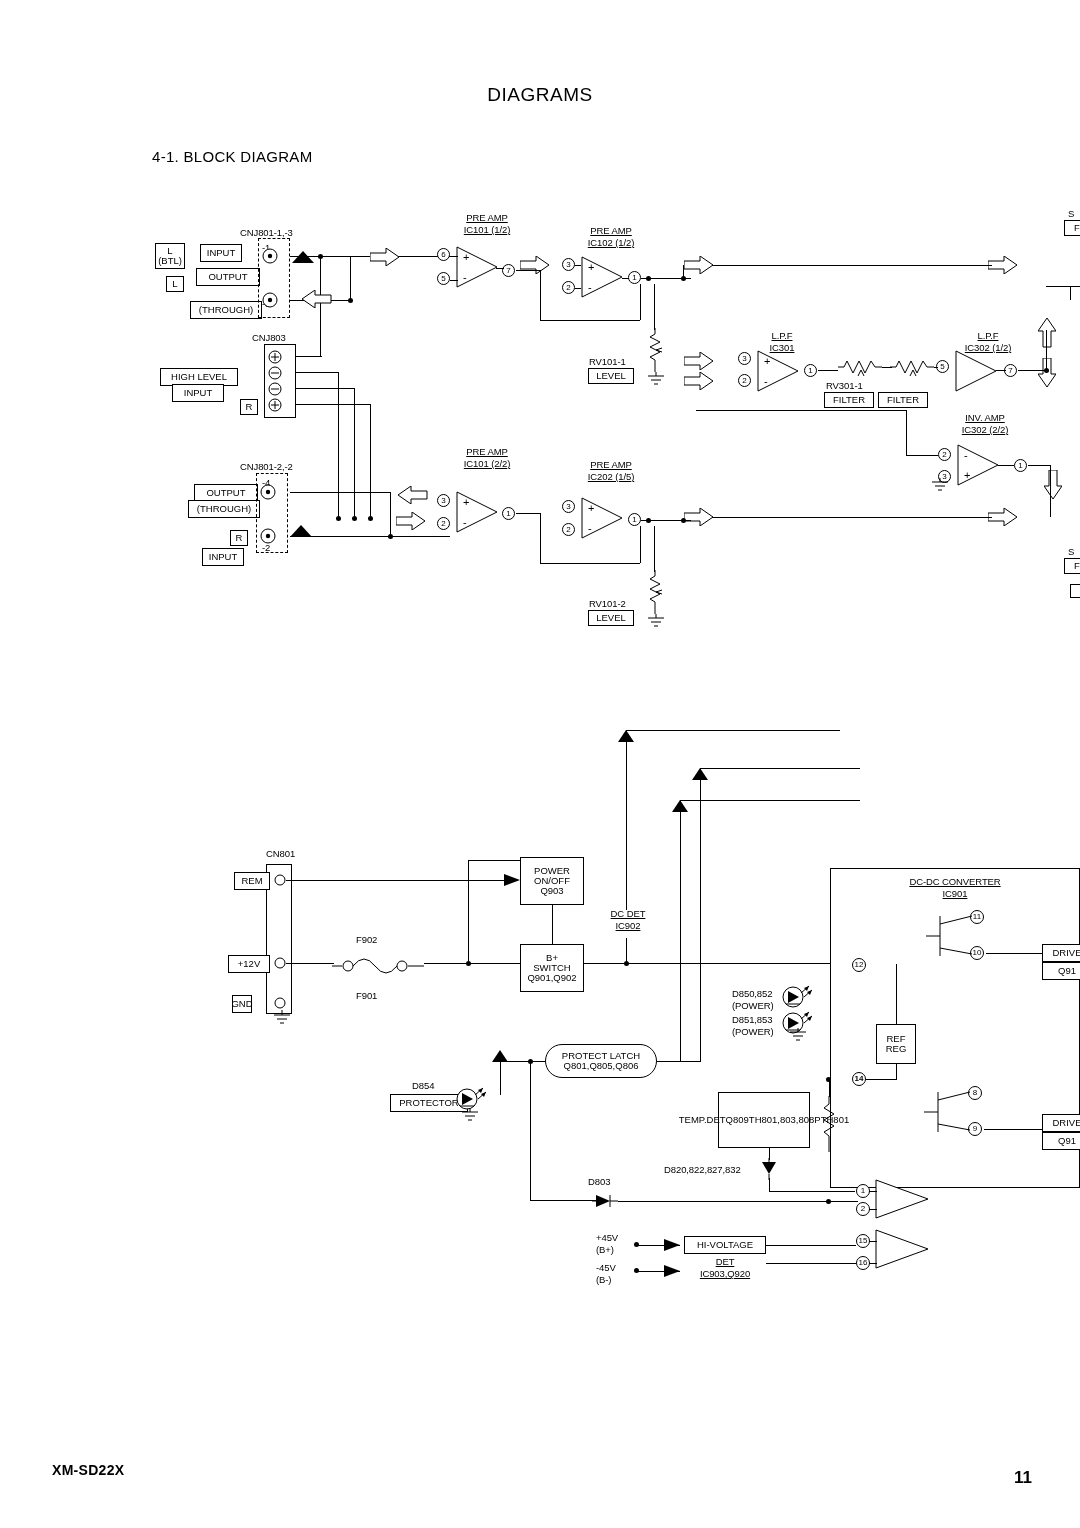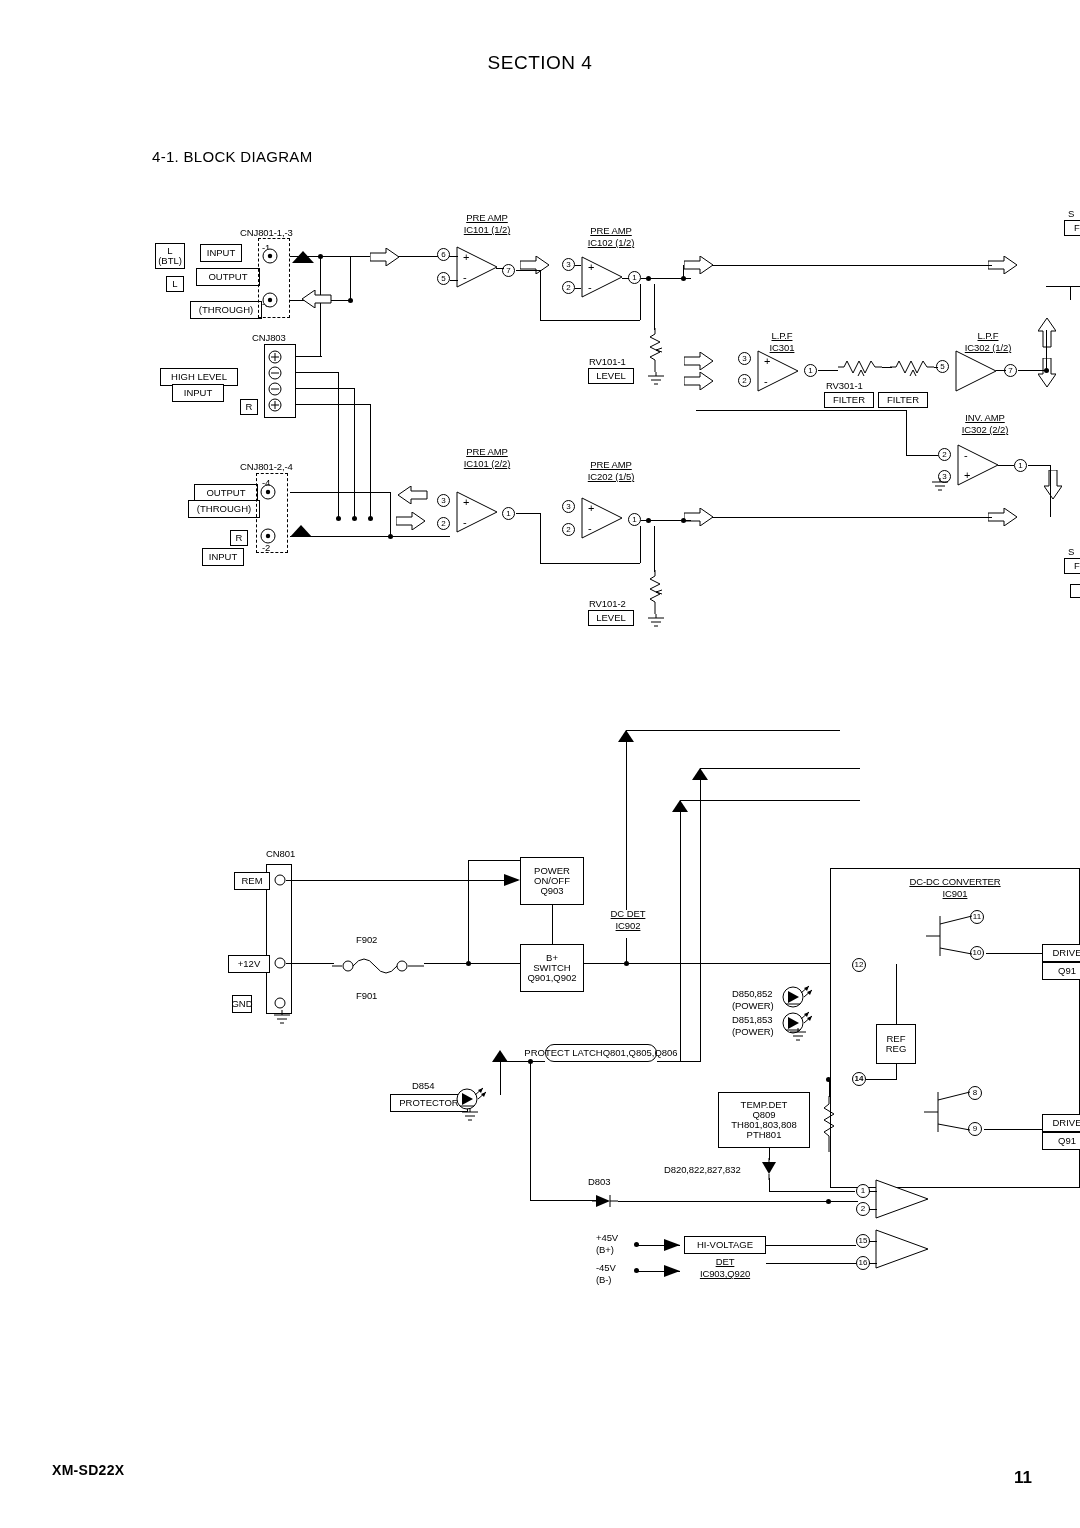--- a/index.html
+++ b/index.html
@@ -140,21 +140,21 @@
   .conn{position:absolute;}
   .conn svg{display:block;}
   .trans{position:absolute;}
   .trans svg{display:block;}
 </style>
 </head>
 <body>
 
 <div class="page">
 
-  <div class="section-title">SECTION  4</div>
+  <div class="section-title2">DIAGRAMS</div>
   <div class="sub-title">4-1. BLOCK DIAGRAM</div>
 
   <div class="lbl c" style="left:452px; top:212px; width:70px;">PRE AMP</div>
   <div class="lbl c" style="left:446px; top:224px; width:82px;">IC101 (1/2)</div>
 
   <div class="lbl c" style="left:576px; top:225px; width:70px;">PRE AMP</div>
   <div class="lbl c" style="left:570px; top:237px; width:82px;">IC102 (1/2)</div>
 
   <div class="lbl c" style="left:452px; top:446px; width:70px;">PRE AMP</div>
   <div class="lbl c" style="left:446px; top:458px; width:82px;">IC101 (2/2)</div>
@@ -166,21 +166,21 @@
   <div class="lbl c" style="left:752px; top:342px; width:60px;">IC301</div>
 
   <div class="lbl c" style="left:948px; top:330px; width:80px;">L.P.F</div>
   <div class="lbl c" style="left:948px; top:342px; width:80px;">IC302 (1/2)</div>
 
   <div class="lbl c" style="left:940px; top:412px; width:90px;">INV. AMP</div>
   <div class="lbl c" style="left:940px; top:424px; width:90px;">IC302 (2/2)</div>
 
   <div class="lbl" style="left:240px; top:227px;">CNJ801-1,-3</div>
   <div class="lbl" style="left:252px; top:332px;">CNJ803</div>
-  <div class="lbl" style="left:240px; top:461px;">CNJ801-2,-4</div>
+  <div class="lbl" style="left:240px; top:461px;">CNJ801-2,-2</div>
 
   <div class="box" style="left:155px; top:243px; width:30px; height:26px; flex-direction:column;">
     <span>L</span>
     <span>(BTL)</span>
   </div>
   <div class="box" style="left:200px; top:244px; width:42px; height:18px;">INPUT</div>
 
   <div class="box" style="left:166px; top:276px; width:18px; height:16px;">L</div>
   <div class="box" style="left:196px; top:268px; width:64px; height:18px;">OUTPUT</div>
   <div class="box" style="left:190px; top:301px; width:72px; height:18px;">(THROUGH)</div>
@@ -695,21 +695,21 @@
   </div>
   <div class="gnd" style="left:788px; top:1028px;">
     <svg width="20" height="14">
         <line x1="10" y1="0" x2="10" y2="4" stroke="#000"></line>
         <line x1="2" y1="4" x2="18" y2="4" stroke="#000"></line>
         <line x1="5" y1="8" x2="15" y2="8" stroke="#000"></line>
         <line x1="8" y1="12" x2="12" y2="12" stroke="#000"></line>
       </svg>
   </div>
 
-  <div class="box" style="left:545px; top:1044px; width:112px; height:18px; justify-content:center;border-radius:17px;">
+  <div class="box" style="left:545px; top:1044px; width:112px; height:34px; flex-direction:column; justify-content:center;border-radius:17px;">
     <span>PROTECT LATCH</span>
     <span>Q801,Q805,Q806</span>
   </div>
   <div class="hline" style="left:657px; top:1061px; width:44px;"></div>
   <div class="vline" style="left:700px; top:768px; height:294px;"></div>
   <div class="hline" style="left:700px; top:768px; width:160px;"></div>
   <div class="tarrow" style="left:692px; top:768px;">
     <svg width="16" height="12">
         <polygon points="0,12 8,0 16,12" fill="#000"></polygon>
       </svg>
@@ -747,21 +747,21 @@
   </div>
   <div class="gnd" style="left:460px; top:1108px;">
     <svg width="20" height="14">
         <line x1="10" y1="0" x2="10" y2="4" stroke="#000"></line>
         <line x1="2" y1="4" x2="18" y2="4" stroke="#000"></line>
         <line x1="5" y1="8" x2="15" y2="8" stroke="#000"></line>
         <line x1="8" y1="12" x2="12" y2="12" stroke="#000"></line>
       </svg>
   </div>
 
-  <div class="box" style="left:718px; top:1092px; width:92px; height:56px; flex-direction:column; justify-content:center;">
+  <div class="box" style="left:718px; top:1092px; width:92px; height:56px; justify-content:center;">
     <span>TEMP.DET</span>
     <span>Q809</span>
     <span>TH801,803,808</span>
     <span>PTH801</span>
   </div>
   <div class="res" style="left:822px; top:1096px;">
     <svg width="14" height="56">
         <path d="M7 0 L7 8 L2 12 L12 18 L2 24 L12 30 L2 36 L7 40 L7 56" fill="none" stroke="#000"></path>
       </svg>
   </div>

